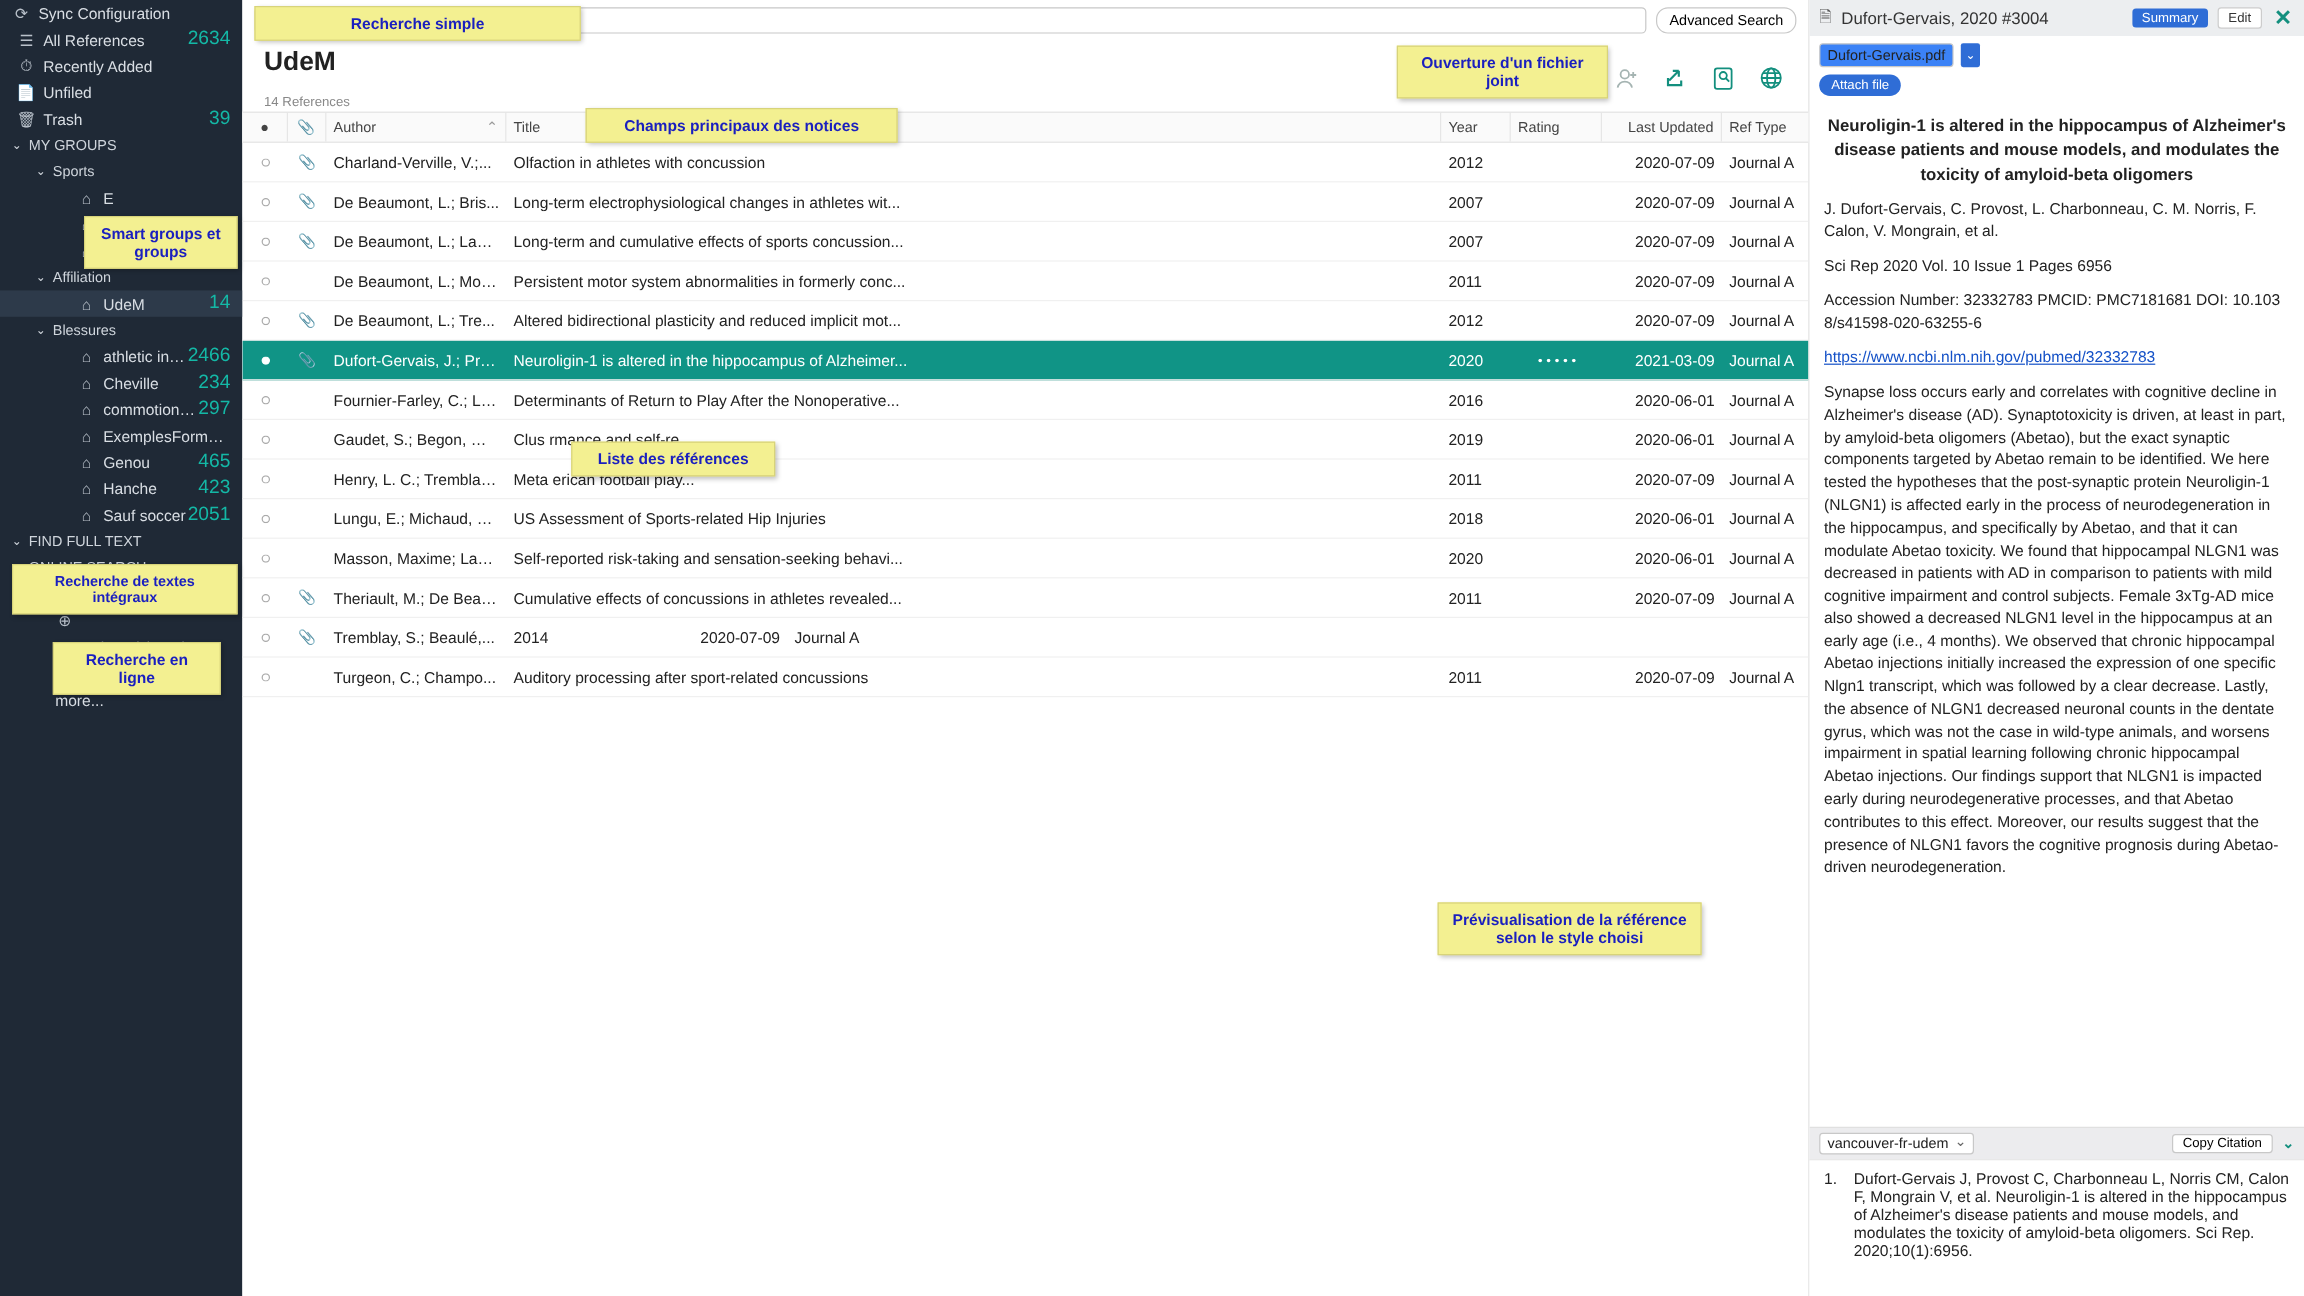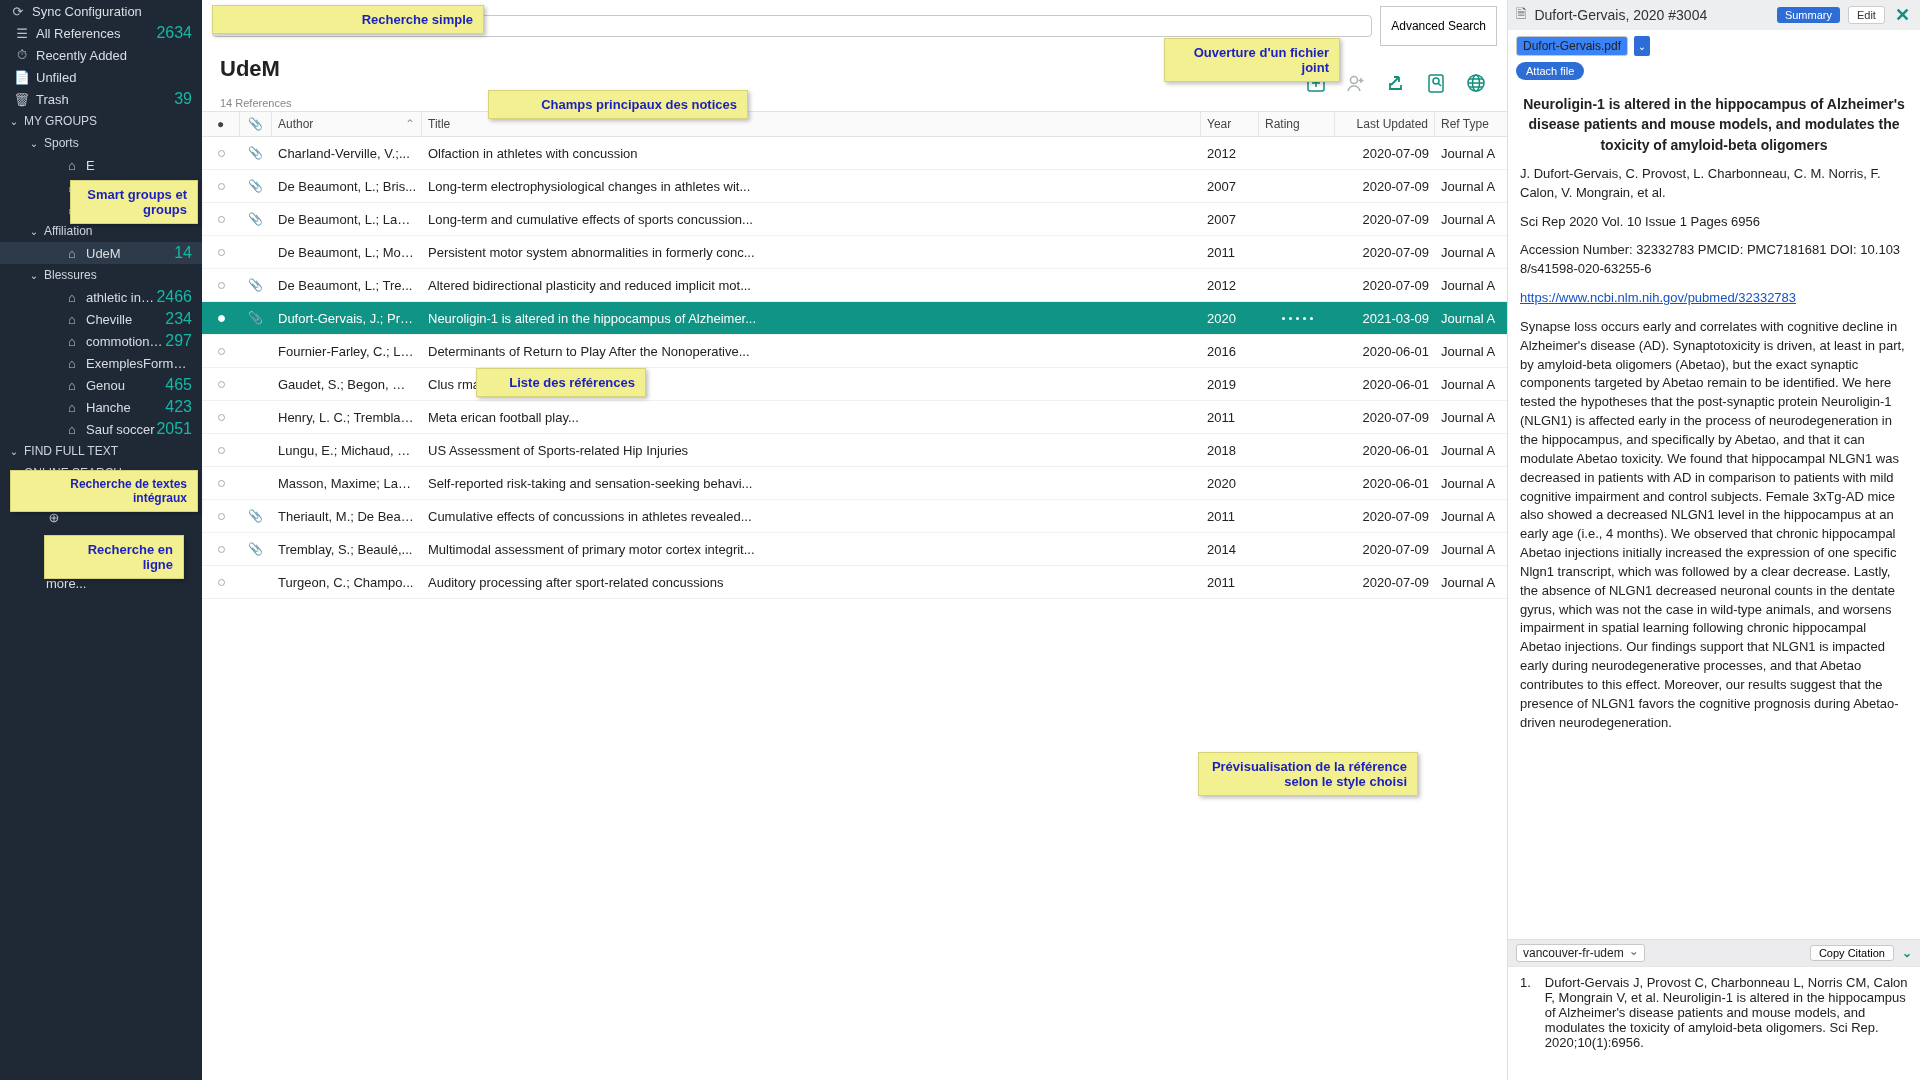--- a/index.html
+++ b/index.html
@@ -16,21 +16,21 @@
 .sidebar .indent-1{padding-left:28px}
 .sidebar .indent-2{padding-left:46px}
 .sidebar .indent-3{padding-left:64px}
 .sidebar .sb-top{border-bottom:none}
 .sidebar .sb-top .sb-item{padding-left:14px}
 
 .middle{flex:1;display:flex;flex-direction:column;min-width:0;border-right:1px solid #ddd;background:#fff}
 .searchbar{display:flex;align-items:center;padding:6px 10px;gap:8px}
 .searchbar .search-wrap{flex:1;display:flex;align-items:center;border:1px solid #c8c8c8;border-radius:4px;height:22px;padding:0 6px;background:#fff;min-width:0}
 .searchbar .search-wrap input{border:none;outline:none;flex:1;font-size:12px;min-width:0}
-.searchbar .adv{border:1px solid #c8c8c8;border-radius:0;height:40px;padding:0 10px;background:#fff;font-size:12px;white-space:nowrap}
+.searchbar .adv{border:1px solid #c8c8c8;border-radius:10px;height:22px;padding:0 10px;background:#fff;font-size:12px;white-space:nowrap}
 .mid-header{display:flex;align-items:center;justify-content:space-between;padding:4px 18px 2px}
 .mid-header h2{font-size:22px;font-weight:600}
 .mid-header .sub{font-size:11px;color:#888;margin-top:15px}
 .mid-header .toolbar{display:flex;gap:14px}
 .mid-header .toolbar .tb{width:26px;height:26px;display:flex;align-items:center;justify-content:center;color:#138f7e;cursor:pointer}
 .table-head{display:flex;align-items:center;border-top:1px solid #e3e3e3;border-bottom:1px solid #e3e3e3;background:#fafafa;height:26px;font-size:12px;color:#444}
 .table-head .th{padding:0 6px;border-right:1px solid #e6e6e6;height:100%;display:flex;align-items:center;overflow:hidden}
 .col-dot{width:38px;justify-content:center}
 .col-clip{width:32px;justify-content:center}
 .col-auth{width:150px}
@@ -72,21 +72,21 @@
 .ref-body .ref-acc{margin-bottom:10px;word-break:break-all}
 .ref-body a{color:#1451c7;text-decoration:underline}
 .ref-cite{border-top:1px solid #e0e0e0;background:#f5f5f5}
 .ref-cite .cite-bar{display:flex;align-items:center;justify-content:space-between;padding:4px 8px;border-bottom:1px solid #e6e6e6;font-size:12px;background:#ececee}
 .ref-cite .style-sel{border:1px solid #c8c8c8;border-radius:3px;padding:1px 20px 1px 6px;background:#fff;font-size:12px;position:relative}
 .ref-cite .style-sel:after{content:"⌄";position:absolute;right:5px;top:-1px;color:#666}
 .ref-cite .copy-btn{border:1px solid #c8c8c8;border-radius:3px;padding:1px 8px;background:#fff;font-size:11px}
 .ref-cite .cite-body{padding:8px 12px 30px;font-size:13px;display:flex;gap:14px;background:#fff}
 .ref-cite .cite-body .num{width:14px}
 
-.callout{position:absolute;background:#f3f091;border:1px solid #d7d37a;box-shadow:2px 2px 4px rgba(0,0,0,.25);color:#1a1fbf;font-weight:700;font-size:13px;padding:6px 10px;text-align:right;z-index:50;pointer-events:none}
+.callout{position:absolute;background:#f3f091;border:1px solid #d7d37a;box-shadow:2px 2px 4px rgba(0,0,0,.25);color:#1a1fbf;font-weight:700;font-size:13px;padding:6px 10px;text-align:center;z-index:50;pointer-events:none}
 </style>
 </head>
 <body>
 
 <div class="sidebar">
   <div class="sb-item">
     <span class="ico">⟳</span>
     <span class="label">Sync Configuration</span>
   </div>
   <div class="sb-top" id="sb-top">
@@ -443,21 +443,20 @@
     <div class="td col-rating"></div>
     <div class="td col-updated">2020-07-09</div>
     <div class="td col-type">Journal A</div>
       </div>
       <div class="row">
     <div class="td col-dot">
           <span class="unread-dot "></span>
         </div>
     <div class="td col-clip">📎</div>
     <div class="td col-auth">Tremblay, S.; Beaulé,...</div>
-    <div class="td col-title">Multimodal assessment of primary motor cortex integrit...</div>
     <div class="td col-year">2014</div>
     <div class="td col-rating"></div>
     <div class="td col-updated">2020-07-09</div>
     <div class="td col-type">Journal A</div>
       </div>
       <div class="row">
     <div class="td col-dot">
           <span class="unread-dot "></span>
         </div>
     <div class="td col-clip"></div>

